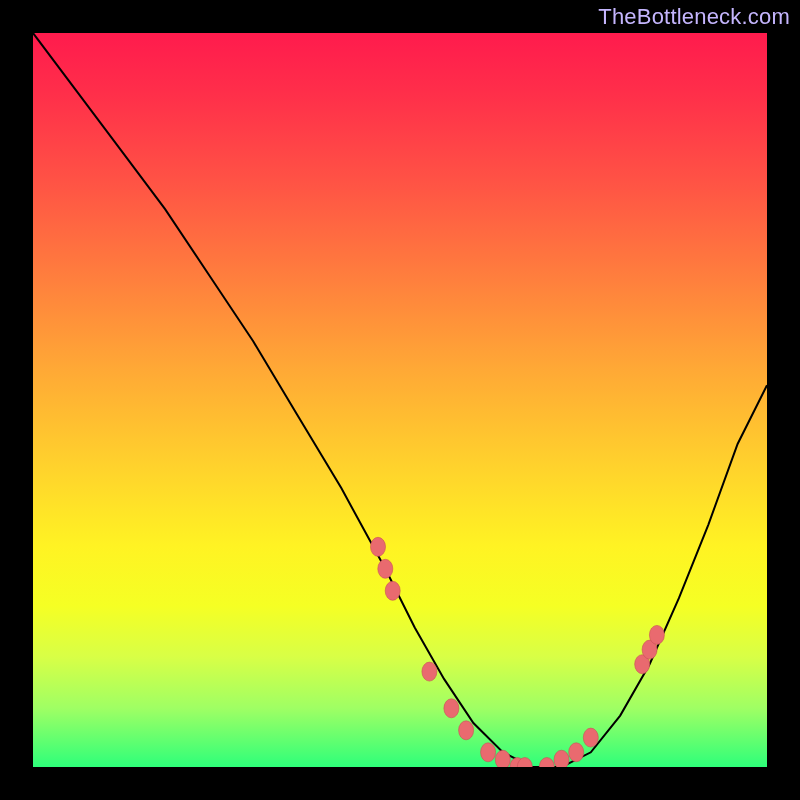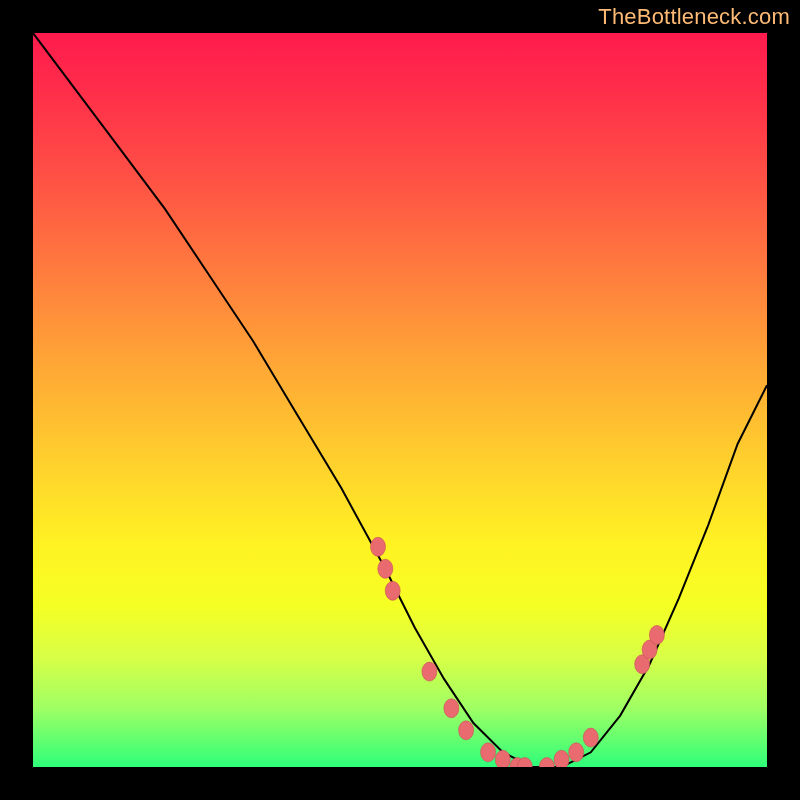--- a/index.html
+++ b/index.html
@@ -14,21 +14,21 @@
   .frame {
     position: relative;
     width: 800px;
     height: 800px;
     background: #000;
   }
   .watermark {
     position: absolute;
     top: 4px;
     right: 10px;
-    color: #fdba74;
+    color: #c4b5fd;
     font-size: 22px;
     font-weight: 500;
     letter-spacing: 0.2px;
     z-index: 5;
     text-align: right;
   }
   .plot {
     position: absolute;
     left: 33px;
     top: 33px;

